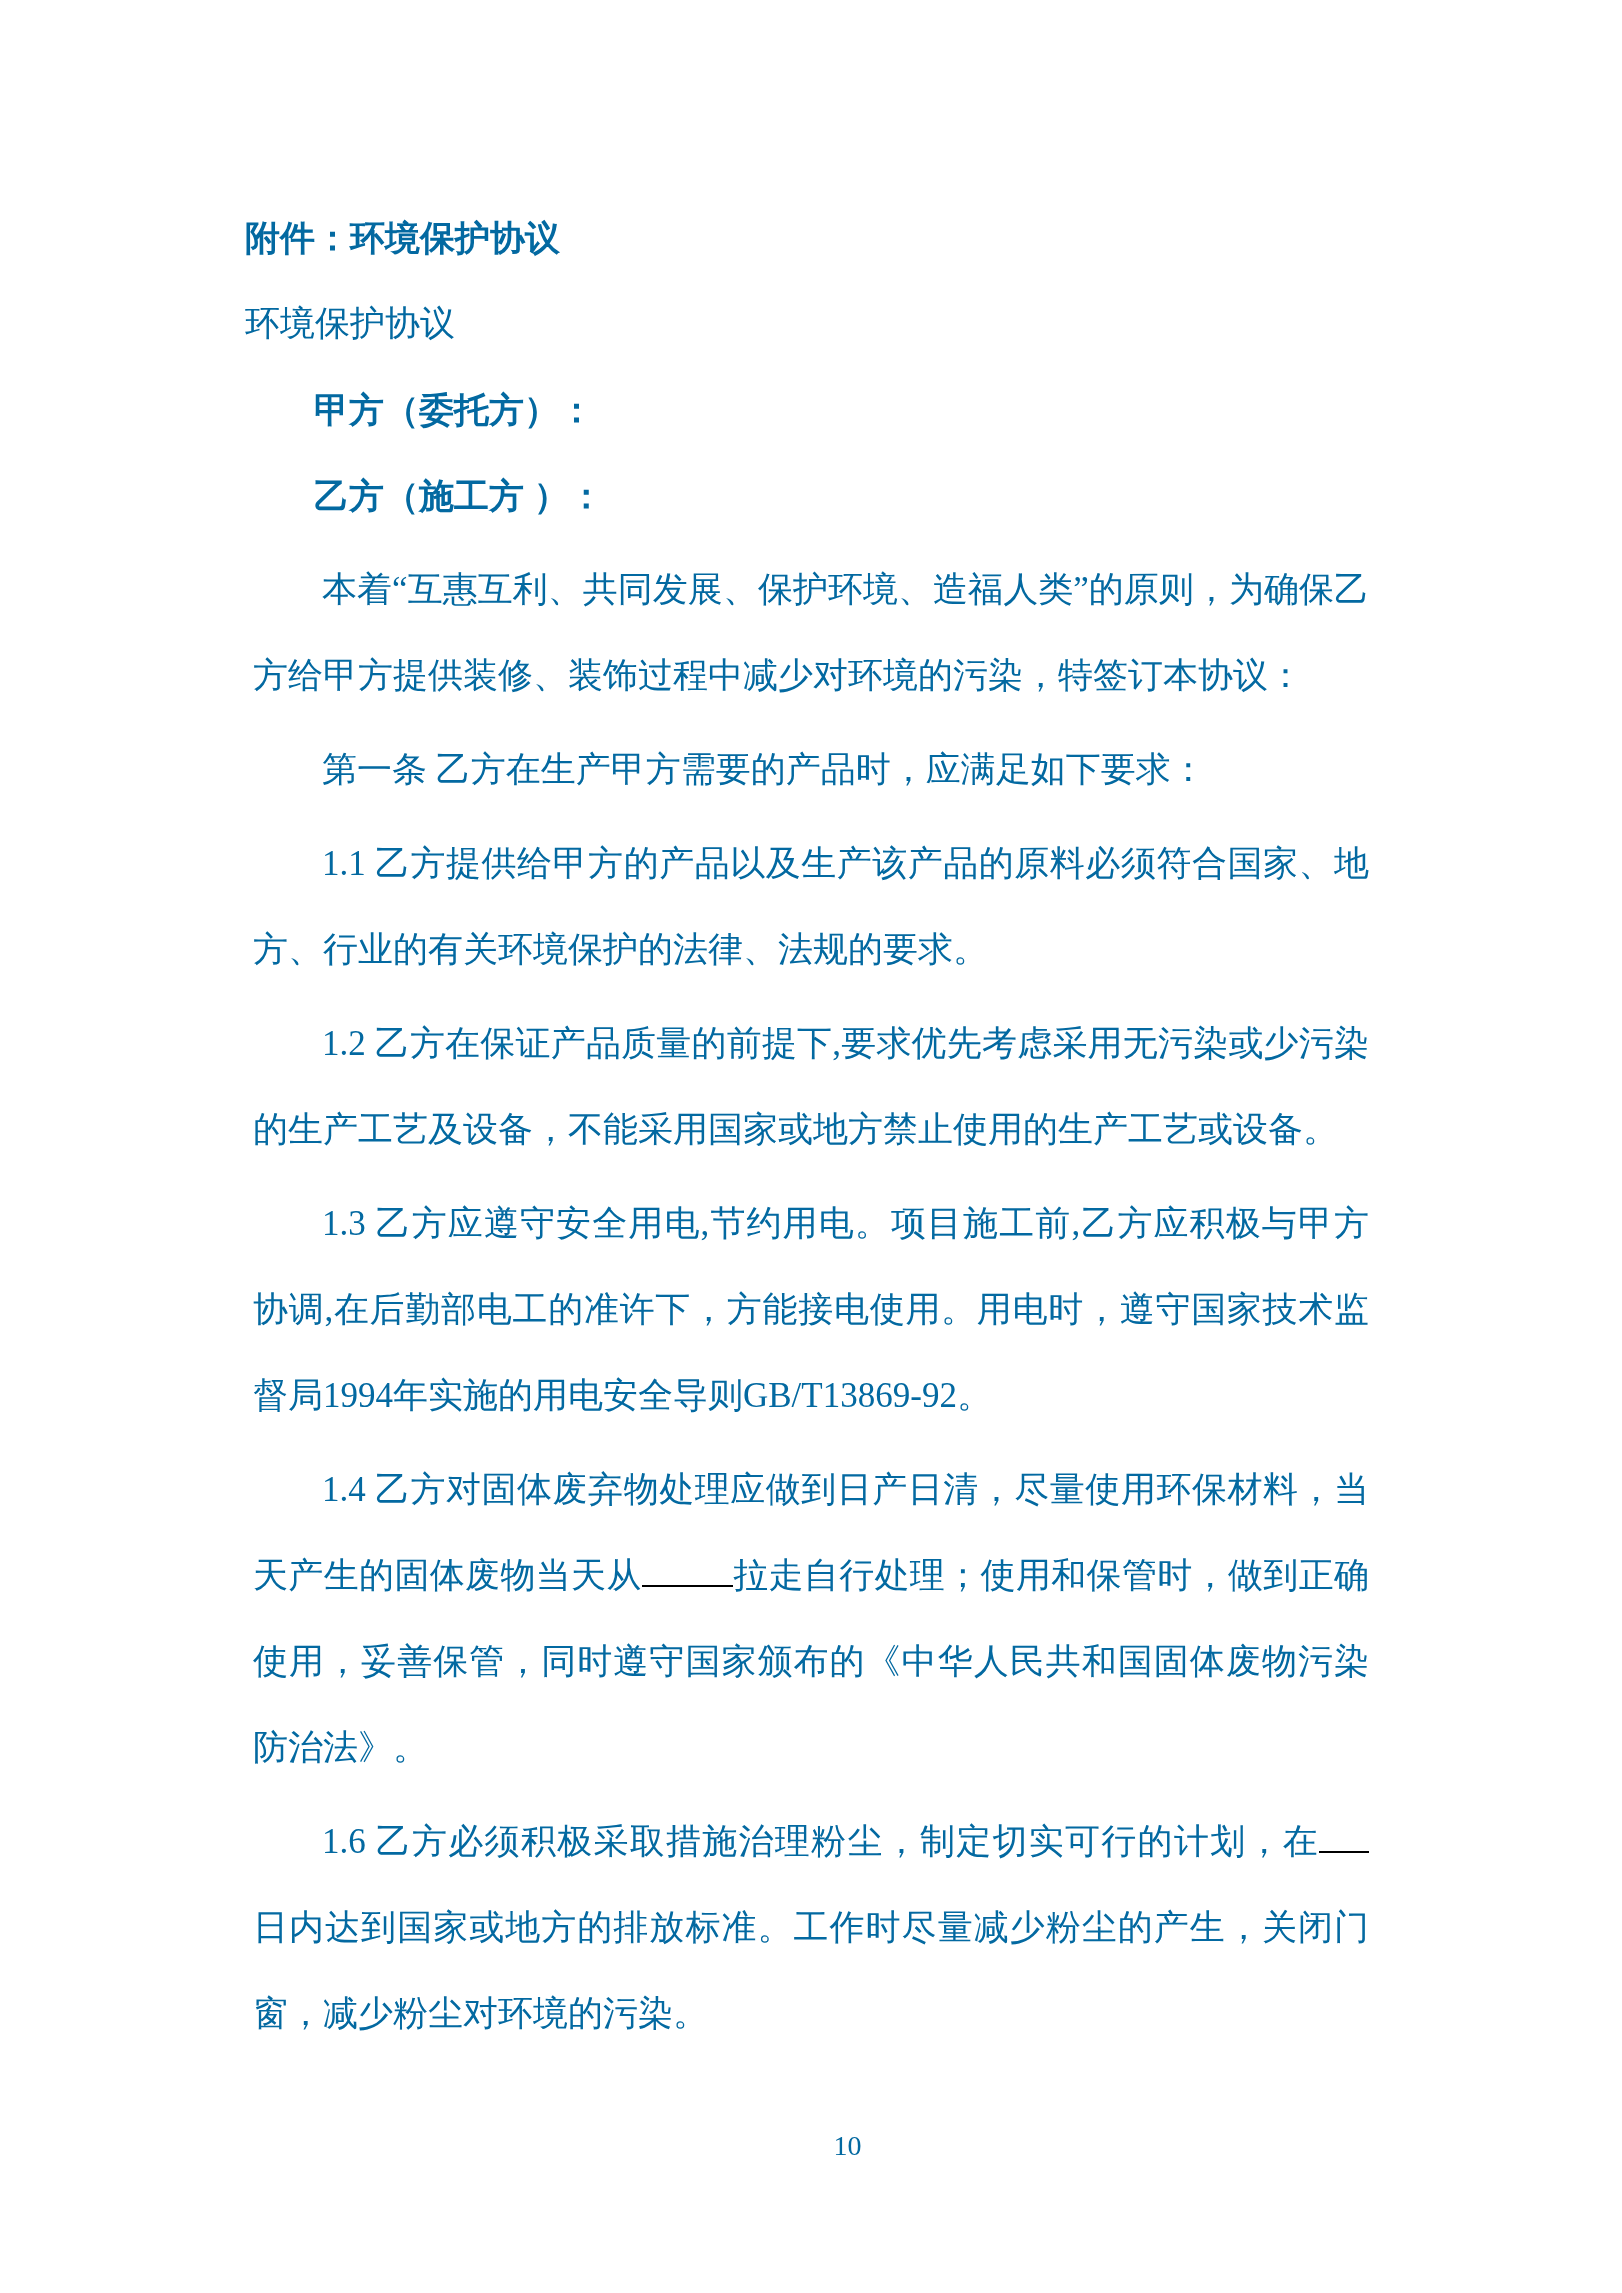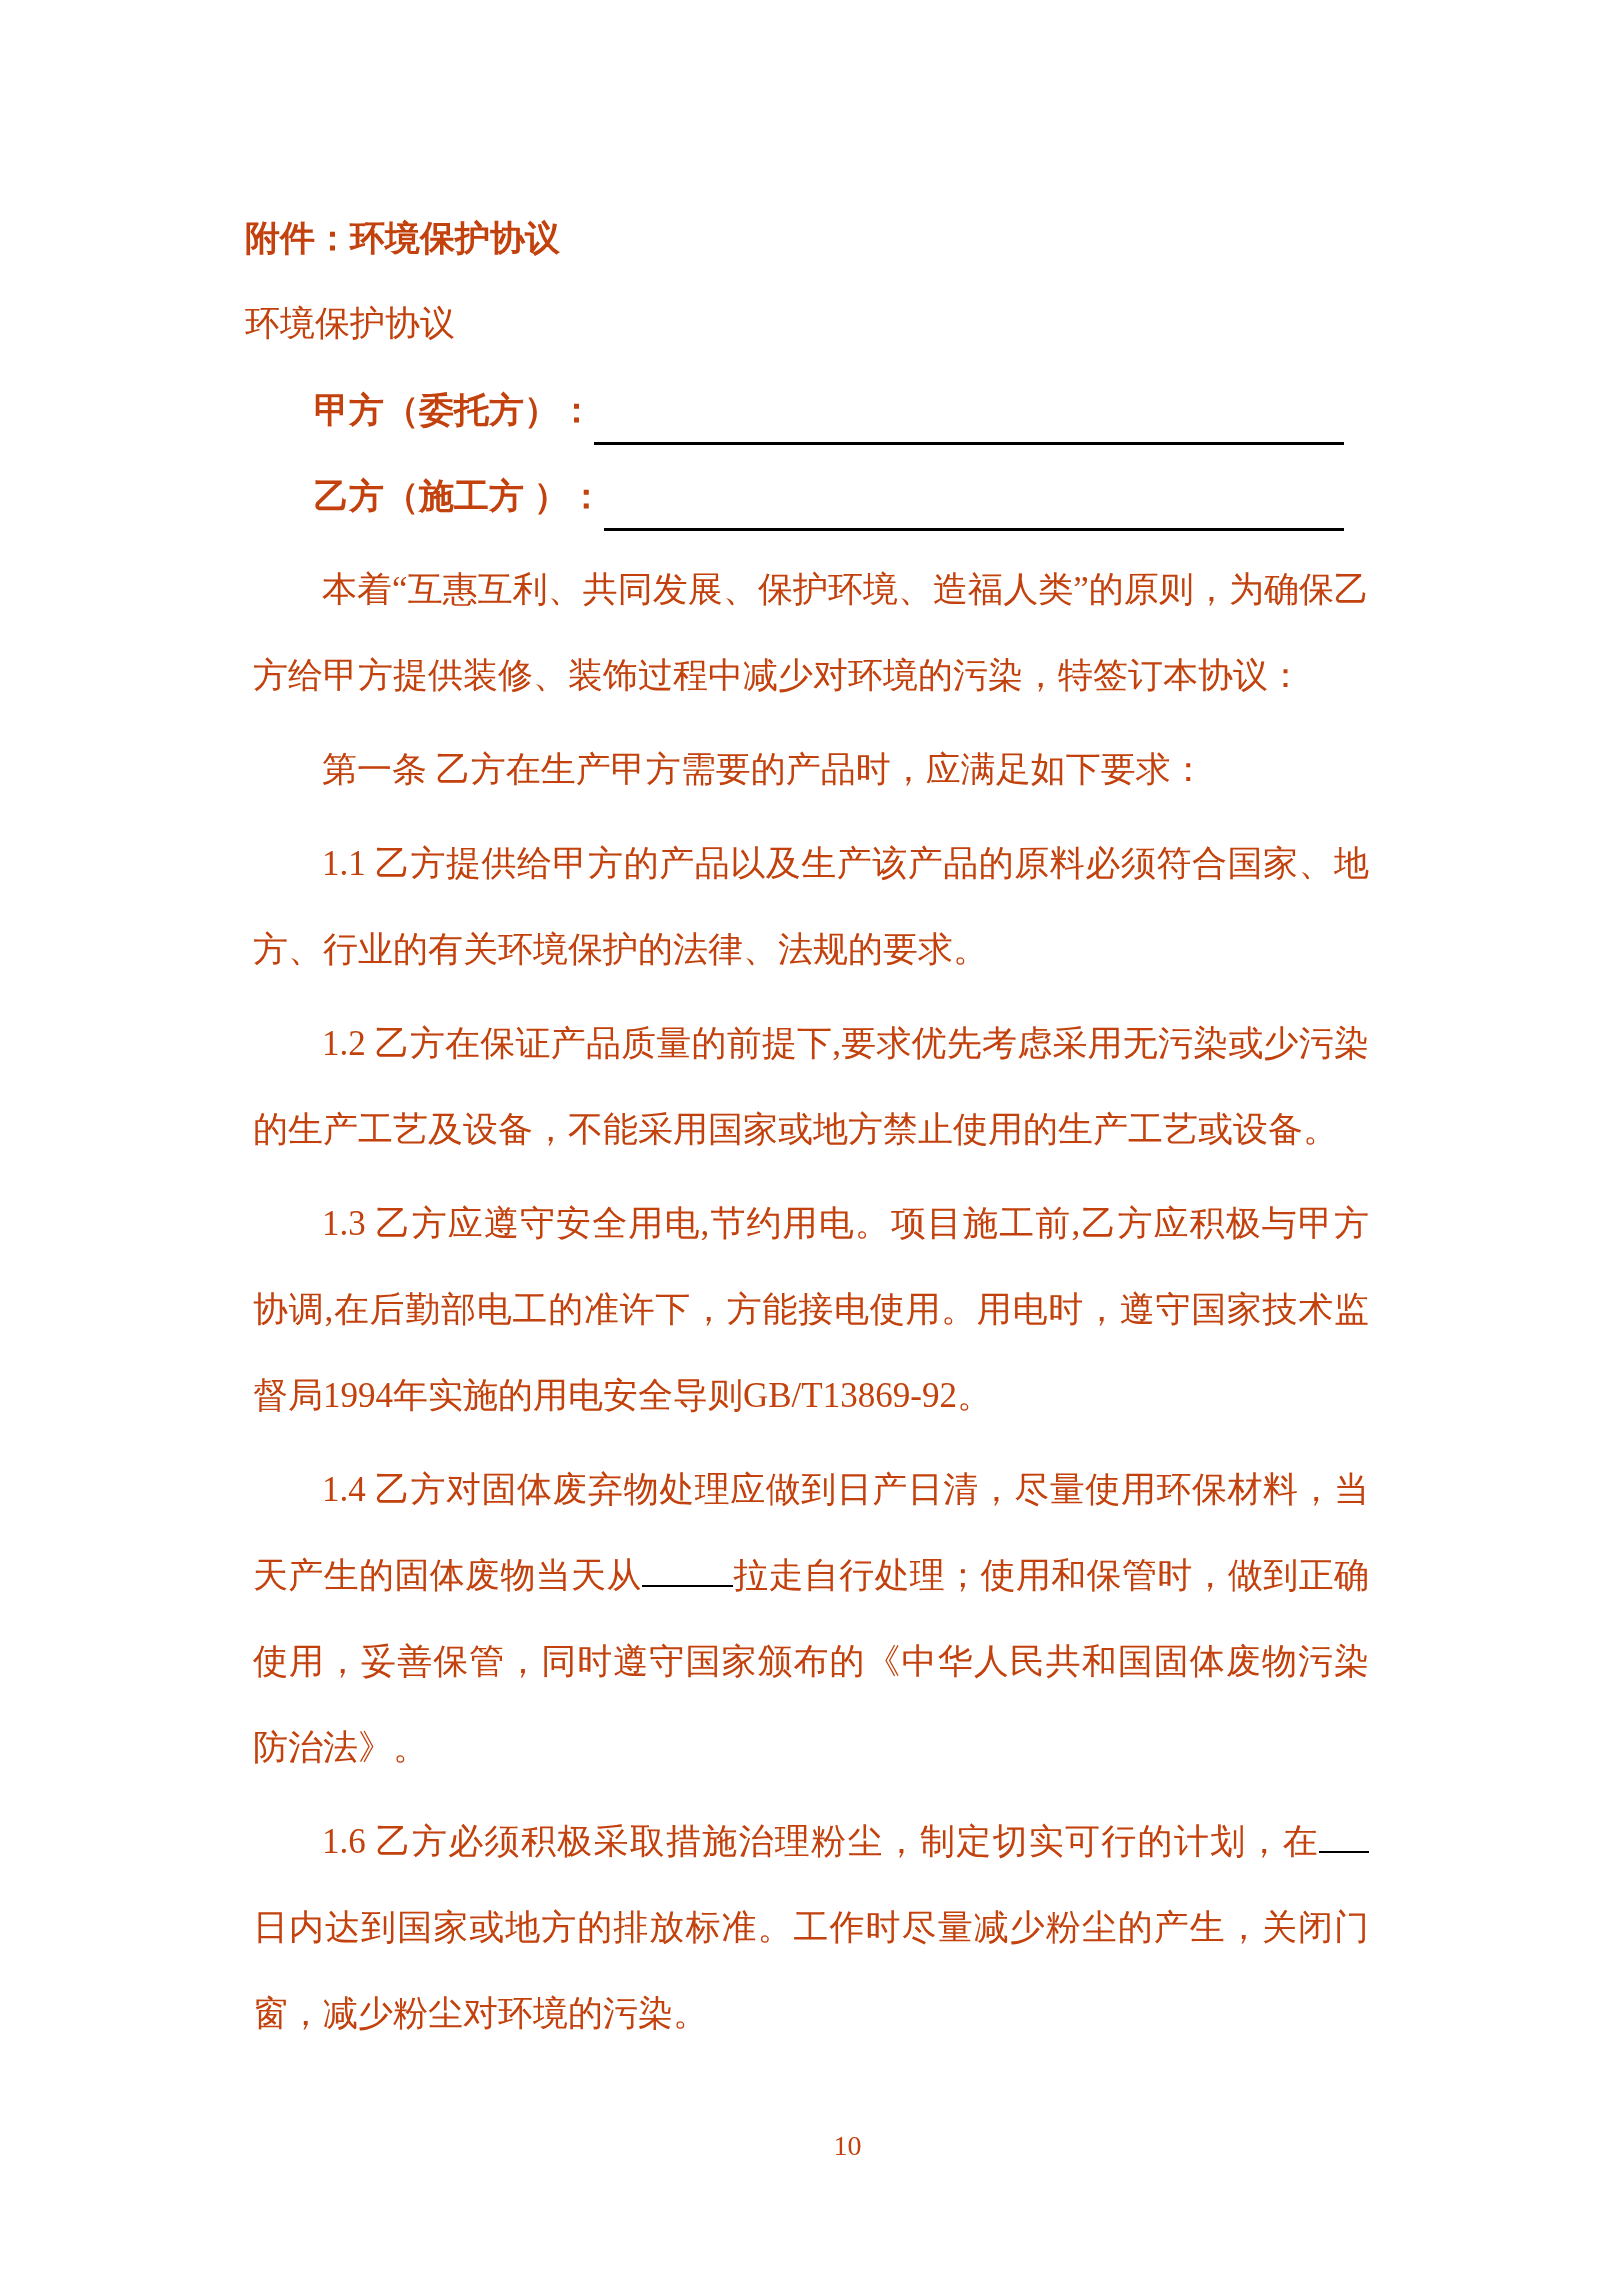--- a/index.html
+++ b/index.html
@@ -5,21 +5,21 @@
   html, body {
     margin: 0;
     padding: 0;
     background: #ffffff;
   }
   .page {
     position: relative;
     width: 1623px;
     height: 2294px;
     background: #ffffff;
-    color: #c2410c;
+    color: #0369a1;
     overflow: hidden;
     font-family: "Liberation Serif", "DejaVu Serif", serif;
   }
   .content {
     position: absolute;
     top: 195px;
     left: 245px;
     width: 1132px;
   }
   .attachment-heading {
@@ -34,20 +34,21 @@
     line-height: 86px;
     text-align: left;
   }
   .party-row {
     display: flex;
     height: 86px;
     line-height: 86px;
     padding-left: 69px;
     padding-right: 33px;
     box-sizing: border-box;
+    flex-direction: column;
   }
   .party-label {
     font-family: "Liberation Sans", "DejaVu Sans", sans-serif;
     font-weight: bold;
     font-size: 35px;
     white-space: nowrap;
   }
   .party-blank {
     flex: 1;
     align-self: flex-end;

